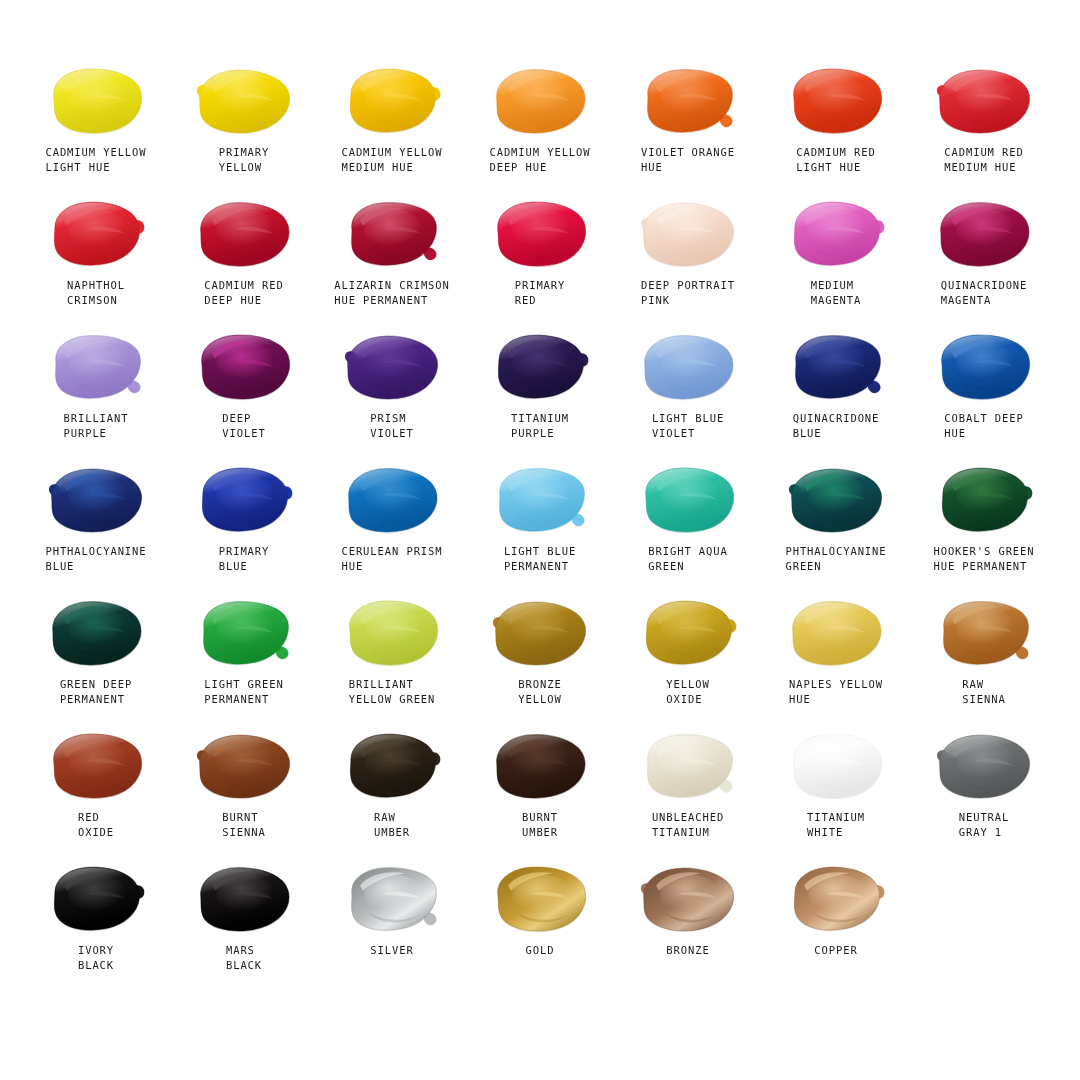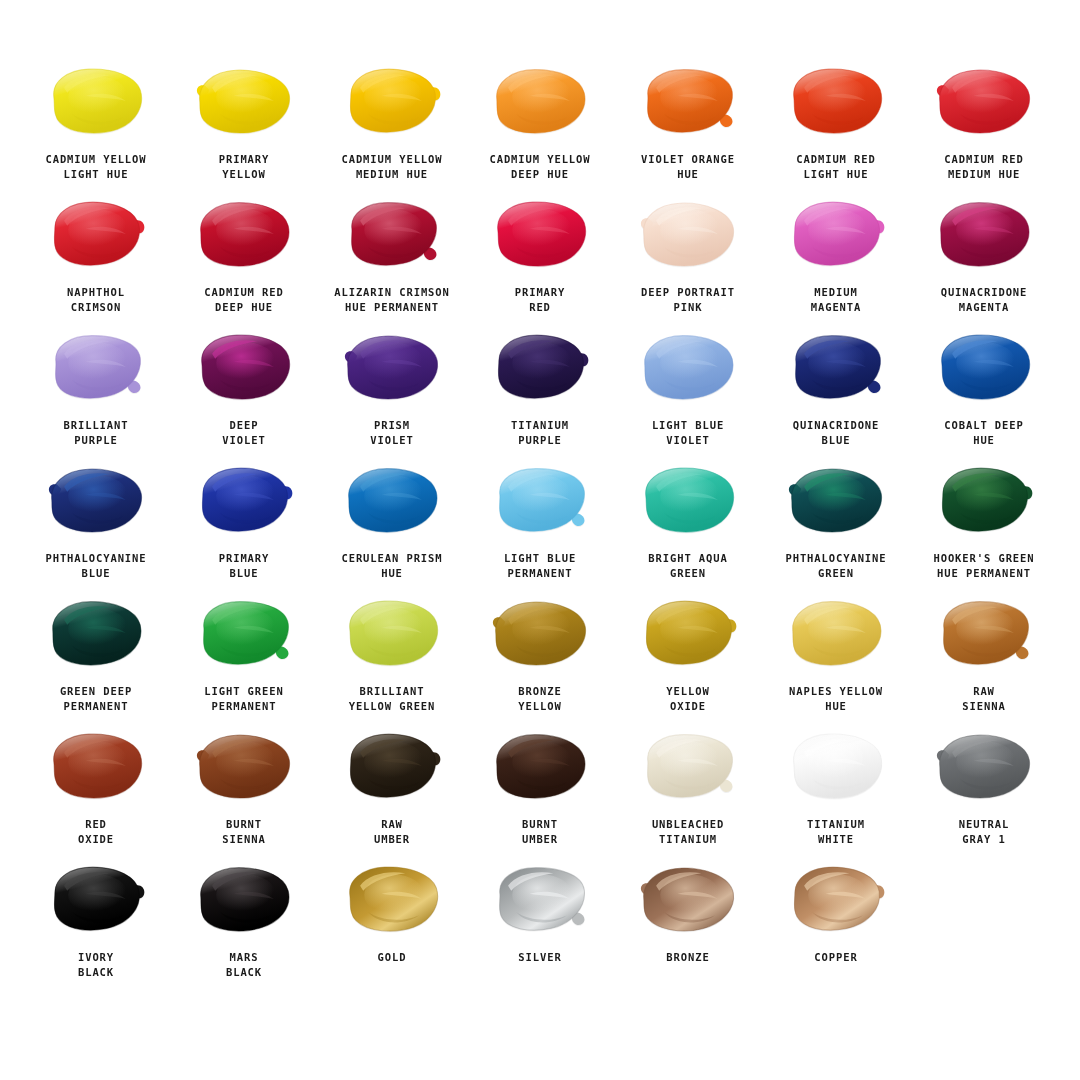--- a/index.html
+++ b/index.html
@@ -38,27 +38,26 @@
     justify-content:center;
   }
   .blob{
     position:relative;
     width:104px;
     height:72px;
     filter:drop-shadow(0 1px 0 rgba(0,0,0,0.06));
   }
   .blob svg{display:block;width:100%;height:100%;}
   .label{
-    margin-top:12px;
-    text-align:center;
+    margin-top:5px;
     color:#1b1b1b;
     font-size:10.5px;
     line-height:14.5px;
     letter-spacing:0.9px;
-    font-weight:700;
+    font-weight:400;
     white-space:pre-line;
     font-family:"DejaVu Sans Mono","Liberation Mono",monospace;
   }
 </style>
 </head>
 <body style="background: rgb(255, 255, 255);">
 
 <div id="chart">
   <div class="grid">
       <div class="cell">
@@ -1643,55 +1642,20 @@
           </div>
         </div>
         <div class="label">MARS
 BLACK</div>
       </div>
       <div class="cell">
         <div class="blob-wrap">
           <div class="blob">
   <svg viewBox="0 0 200 140" preserveAspectRatio="xMidYMid meet">
     <defs>
-      <linearGradient id="g45" x1="0" y1="0" x2="0.35" y2="1">
-        <stop offset="0%" stop-color="#e8cd7b" stop-opacity="1"></stop>
-        <stop offset="38%" stop-color="#c49a33"></stop>
-        <stop offset="100%" stop-color="#a07b1c"></stop>
-      </linearGradient>
-      <linearGradient id="s45" x1="0.1" y1="0.1" x2="0.9" y2="0.95">
-        <stop offset="0%" stop-color="#a07b1c"></stop>
-        <stop offset="45%" stop-color="#c49a33"></stop>
-        <stop offset="70%" stop-color="#e8cd7b"></stop>
-        <stop offset="100%" stop-color="#a07b1c"></stop>
-      </linearGradient>
-      <radialGradient id="h45" cx="0.42" cy="0.34" r="0.55">
-        <stop offset="0%" stop-color="#e8cd7b" stop-opacity="0.85"></stop>
-        <stop offset="100%" stop-color="#e8cd7b" stop-opacity="0"></stop>
-      </radialGradient>
-    </defs>
-    <g>
-
-      <path d="M18,62 C14,32 44,10 86,8 C130,6 176,20 186,48 C196,78 178,112 142,125 C104,138 52,134 30,112 C16,98 20,78 18,62 Z" fill="url(#s45)"></path>
-      <path d="M18,62 C14,32 44,10 86,8 C130,6 176,20 186,48 C196,78 178,112 142,125 C104,138 52,134 30,112 C16,98 20,78 18,62 Z" fill="none" stroke="#a07b1c" stroke-width="2" stroke-opacity="0.45"></path>
-      <ellipse cx="104" cy="62" rx="58" ry="40" fill="url(#h45)"></ellipse>
-      <path d="M38,44 C54,22 92,14 126,20 C96,24 62,34 44,54 Z" fill="#e8cd7b" opacity="0.7"></path>
-      <path d="M54,96 C78,112 120,116 152,102 C124,122 74,120 54,96 Z" fill="#a07b1c" opacity="0.35"></path>
-      <path d="M80,60 C106,52 138,56 158,70 C132,64 102,64 80,60 Z" fill="#e8cd7b" opacity="0.85"></path>
-    </g>
-  </svg>
-          </div>
-        </div>
-        <div class="label">GOLD</div>
-      </div>
-      <div class="cell">
-        <div class="blob-wrap">
-          <div class="blob">
-  <svg viewBox="0 0 200 140" preserveAspectRatio="xMidYMid meet">
-    <defs>
       <linearGradient id="g44" x1="0" y1="0" x2="0.35" y2="1">
         <stop offset="0%" stop-color="#e8eaeb" stop-opacity="1"></stop>
         <stop offset="38%" stop-color="#b9bcbd"></stop>
         <stop offset="100%" stop-color="#8d9294"></stop>
       </linearGradient>
       <linearGradient id="s44" x1="0.1" y1="0.1" x2="0.9" y2="0.95">
         <stop offset="0%" stop-color="#8d9294"></stop>
         <stop offset="45%" stop-color="#b9bcbd"></stop>
         <stop offset="70%" stop-color="#e8eaeb"></stop>
         <stop offset="100%" stop-color="#8d9294"></stop>
@@ -1713,20 +1677,55 @@
   </svg>
           </div>
         </div>
         <div class="label">SILVER</div>
       </div>
       <div class="cell">
         <div class="blob-wrap">
           <div class="blob">
   <svg viewBox="0 0 200 140" preserveAspectRatio="xMidYMid meet">
     <defs>
+      <linearGradient id="g45" x1="0" y1="0" x2="0.35" y2="1">
+        <stop offset="0%" stop-color="#e8cd7b" stop-opacity="1"></stop>
+        <stop offset="38%" stop-color="#c49a33"></stop>
+        <stop offset="100%" stop-color="#a07b1c"></stop>
+      </linearGradient>
+      <linearGradient id="s45" x1="0.1" y1="0.1" x2="0.9" y2="0.95">
+        <stop offset="0%" stop-color="#a07b1c"></stop>
+        <stop offset="45%" stop-color="#c49a33"></stop>
+        <stop offset="70%" stop-color="#e8cd7b"></stop>
+        <stop offset="100%" stop-color="#a07b1c"></stop>
+      </linearGradient>
+      <radialGradient id="h45" cx="0.42" cy="0.34" r="0.55">
+        <stop offset="0%" stop-color="#e8cd7b" stop-opacity="0.85"></stop>
+        <stop offset="100%" stop-color="#e8cd7b" stop-opacity="0"></stop>
+      </radialGradient>
+    </defs>
+    <g>
+
+      <path d="M18,62 C14,32 44,10 86,8 C130,6 176,20 186,48 C196,78 178,112 142,125 C104,138 52,134 30,112 C16,98 20,78 18,62 Z" fill="url(#s45)"></path>
+      <path d="M18,62 C14,32 44,10 86,8 C130,6 176,20 186,48 C196,78 178,112 142,125 C104,138 52,134 30,112 C16,98 20,78 18,62 Z" fill="none" stroke="#a07b1c" stroke-width="2" stroke-opacity="0.45"></path>
+      <ellipse cx="104" cy="62" rx="58" ry="40" fill="url(#h45)"></ellipse>
+      <path d="M38,44 C54,22 92,14 126,20 C96,24 62,34 44,54 Z" fill="#e8cd7b" opacity="0.7"></path>
+      <path d="M54,96 C78,112 120,116 152,102 C124,122 74,120 54,96 Z" fill="#a07b1c" opacity="0.35"></path>
+      <path d="M80,60 C106,52 138,56 158,70 C132,64 102,64 80,60 Z" fill="#e8cd7b" opacity="0.85"></path>
+    </g>
+  </svg>
+          </div>
+        </div>
+        <div class="label">GOLD</div>
+      </div>
+      <div class="cell">
+        <div class="blob-wrap">
+          <div class="blob">
+  <svg viewBox="0 0 200 140" preserveAspectRatio="xMidYMid meet">
+    <defs>
       <linearGradient id="g46" x1="0" y1="0" x2="0.35" y2="1">
         <stop offset="0%" stop-color="#d3b59a" stop-opacity="1"></stop>
         <stop offset="38%" stop-color="#9c7258"></stop>
         <stop offset="100%" stop-color="#7a543c"></stop>
       </linearGradient>
       <linearGradient id="s46" x1="0.1" y1="0.1" x2="0.9" y2="0.95">
         <stop offset="0%" stop-color="#7a543c"></stop>
         <stop offset="45%" stop-color="#9c7258"></stop>
         <stop offset="70%" stop-color="#d3b59a"></stop>
         <stop offset="100%" stop-color="#7a543c"></stop>

